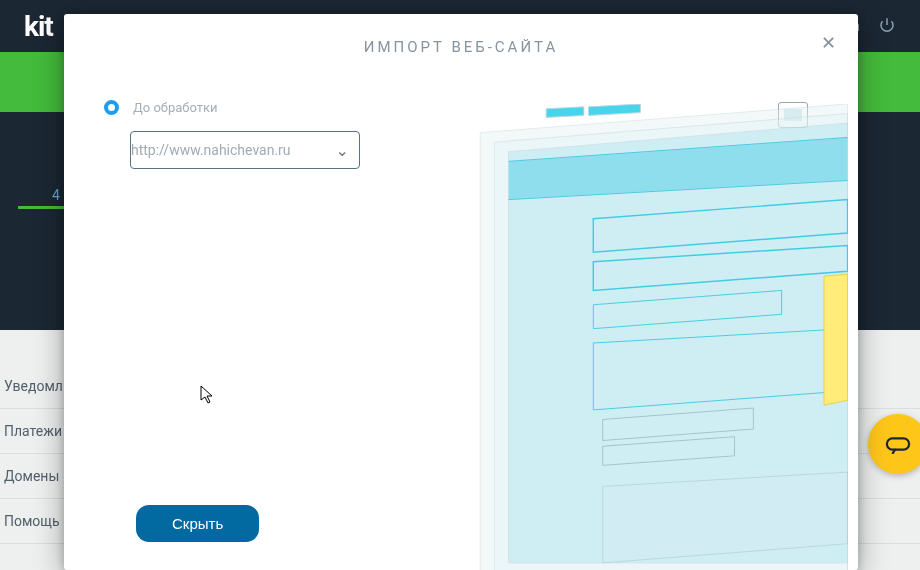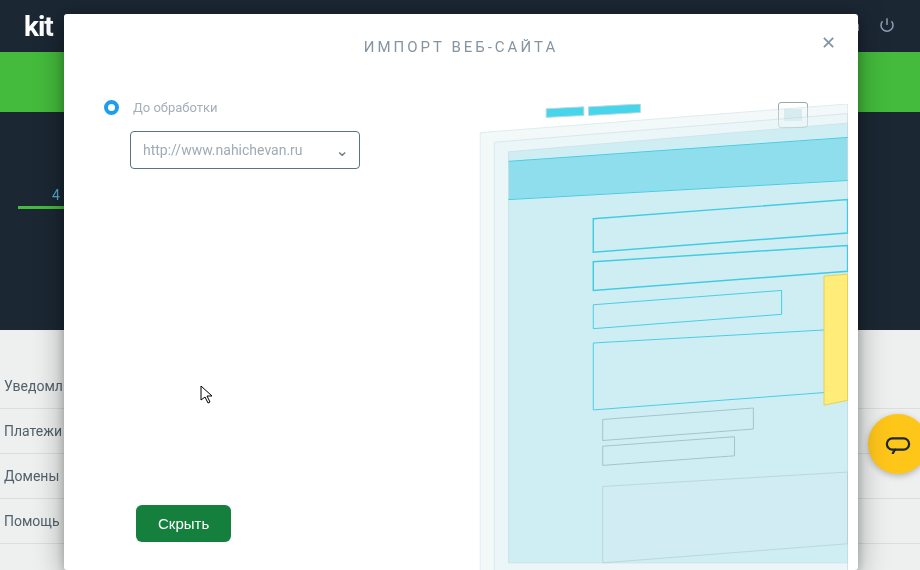--- a/index.html
+++ b/index.html
@@ -52,31 +52,31 @@
     color: #8594a1; font-size: 18px;
   }
   .modal-body { flex: 1; display: flex; padding: 0 40px 18px 40px; }
   .left-col { width: 46%; padding-top: 26px; }
   .right-col { width: 54%; position: relative; }
   .stage { display: flex; align-items: center; gap: 14px; margin-bottom: 16px; }
   .radio { width: 15px; height: 15px; border-radius: 50%; border: 4px solid #1e9df0; background:#fff; }
   .stage-label { color: #a6afb8; font-size: 13px; }
   .url-select {
     display: flex; align-items: center; justify-content: space-between;
-    width: 230px; height: 38px; padding: 0 10px 0 12px;
+    width: 230px; height: 38px; padding: 0 10px 0 0;
     border: 1px solid #57747f; border-radius: 4px;
     color: #a0abb3; font-size: 14px;
     cursor: pointer;
     margin-left: 26px;
   }
   .url-select .chev { color:#6a7c88; font-size:16px; }
   .hide-btn {
     position:absolute; left: 72px; bottom: 28px;
-    background: #15803d; color: #fff; font-size: 15px;
-    border: none; border-radius: 6px; padding: 10px 22px; cursor: pointer;
+    background: #0369a1; color: #fff; font-size: 15px;
+    border: none; border-radius: 13px; padding: 10px 36px; cursor: pointer;
   }
   .device-thumb {
     position:absolute; top: 28px; right: 10px;
     width: 30px; height: 26px; border: 1.5px solid #9aa6b0; border-radius: 3px;
     display:flex; align-items:center; justify-content:center;
   }
   .device-thumb:after { content:""; width:18px; height:12px; background:#cfe8ef; }
   
   .wire { position:absolute; left: 20px; top: 30px; right:-30px; bottom:-30px; }
   .wire svg { width:100%; height:100%; }

